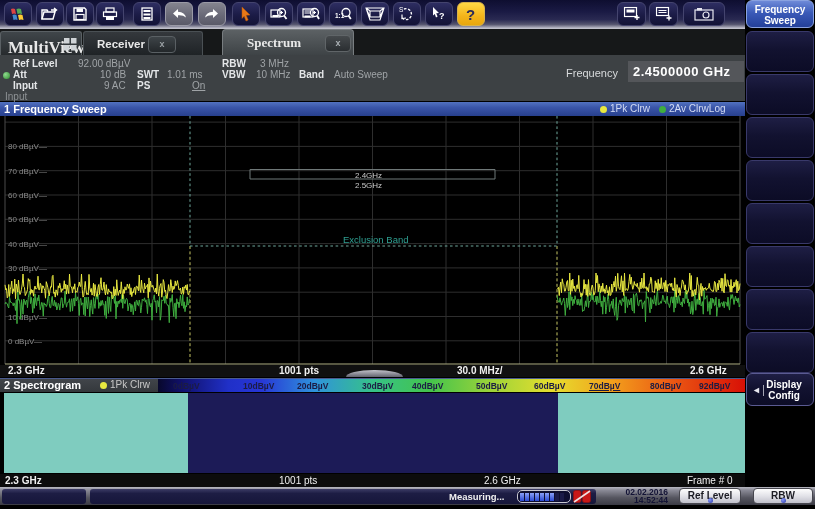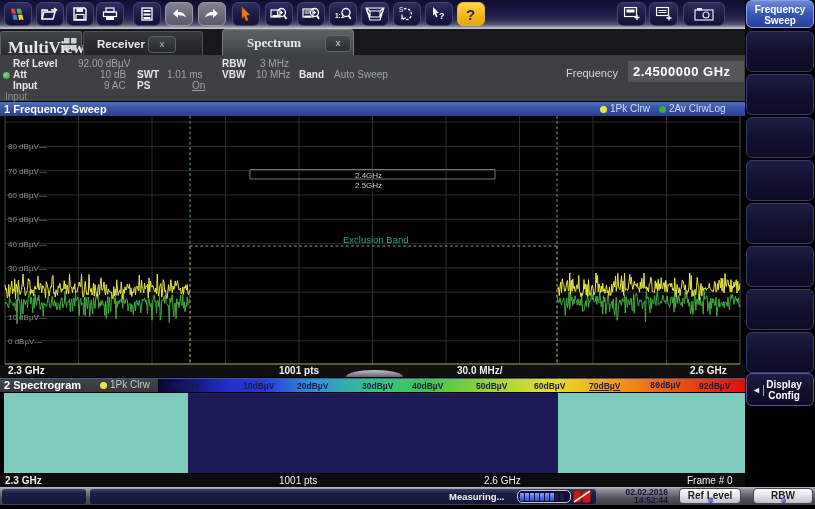--- a/index.html
+++ b/index.html
@@ -303,21 +303,21 @@
     <div style="position:absolute;left:158px;top:0;width:587px;height:14px;
       background:linear-gradient(90deg,#08082c 0%,#10106a 4%,#2030c8 12%,#2736d6 17.5%,#2f93dc 26.7%,#36c288 36.6%,#44c44c 46.3%,#a0d438 57.2%,#e6de2e 67.1%,#f2a01c 77.2%,#ec5c14 86.9%,#d81006 100%);">
       <span class="cl" style="left:15px;">0dBµV</span>
       <span class="cl" style="left:85px;">10dBµV</span>
       <span class="cl" style="left:139px;">20dBµV</span>
       <span class="cl" style="left:204px;">30dBµV</span>
       <span class="cl" style="left:254px;">40dBµV</span>
       <span class="cl" style="left:318px;">50dBµV</span>
       <span class="cl" style="left:376px;">60dBµV</span>
       <span class="cl" style="left:431px;text-decoration:underline;">70dBµV</span>
-      <span class="cl" style="left:492px;font-family:Liberation Mono, monospace;">80dBµV</span>
+      <span class="cl" style="left:492px;">80dBµV</span>
       <span class="cl" style="left:541px;">92dBµV</span>
     </div>
   </div>
   <div class="abs" id="sg">
     <div style="position:absolute;left:4px;top:1px;width:184px;height:80px;background:#7fccbf;"></div>
     <div style="position:absolute;left:188px;top:1px;width:370px;height:80px;background:#1c1b57;"></div>
     <div style="position:absolute;left:558px;top:1px;width:187px;height:80px;background:#7fccbf;"></div>
   </div>
   <div class="abs" id="foot2">
     <span style="position:absolute;left:5px;top:1px;font-weight:bold;">2.3 GHz</span>

